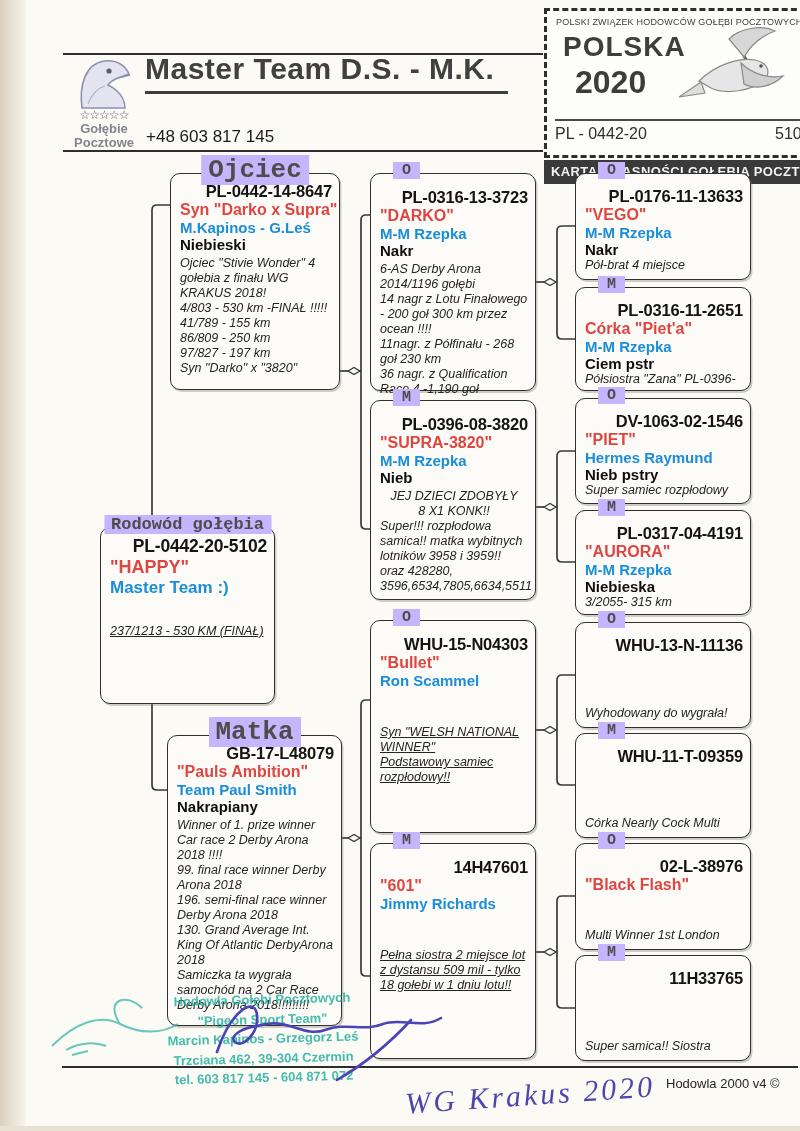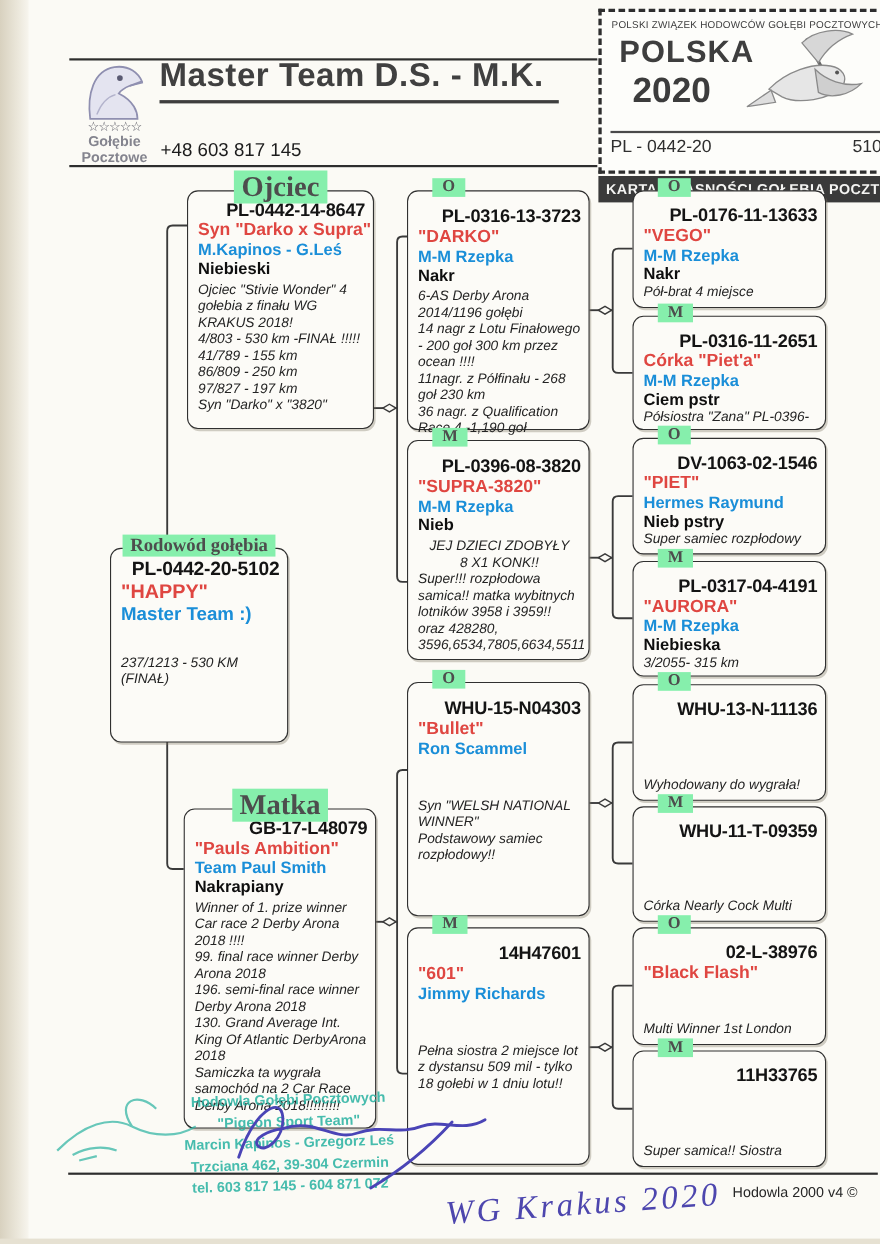--- a/index.html
+++ b/index.html
@@ -32,31 +32,31 @@
   .stamp-bird{position:absolute;right:4px;top:14px;}
   .card-bar{position:absolute;left:544px;top:160px;width:262px;height:24px;background:#3a3a3a;color:#f4f4f2;
         font-size:13px;font-weight:bold;line-height:24px;padding-left:7px;letter-spacing:.4px;
         white-space:nowrap;z-index:2;box-sizing:border-box;}
 
   
   .connectors{position:absolute;left:0;top:0;z-index:1;}
   .pbox{position:absolute;background:#fcfbf7;border:1.7px solid #303030;border-radius:10px;
         padding:8px 7px 6px 9px;box-sizing:border-box;z-index:2;
         box-shadow:1.5px 2px 0 rgba(125,118,100,.35);}
-  .tag{position:absolute;font-family:Liberation Serif, serif;font-weight:bold;color:#4d4d4d;
-        background:#86efac;padding:0 7px;white-space:nowrap;}
+  .tag{position:absolute;font-family:Liberation Mono, monospace;font-weight:bold;color:#4d4d4d;
+        background:#c4b5fd;padding:0 7px;white-space:nowrap;}
   .tag-lg{font-size:26px;top:-19px;left:50%;transform:translateX(-50%);}
   .tag-md{font-size:17px;top:-13px;left:50%;transform:translateX(-50%);}
   .tag-sm{font-size:15px;top:-12px;left:22px;padding:0 9px;}
   .ring{font-size:16.5px;font-weight:bold;color:#141414;letter-spacing:-.2px;white-space:nowrap;text-align:right;}
   .pname{font-size:16px;font-weight:bold;color:#df4641;white-space:nowrap;}
   .owner{font-size:15px;font-weight:bold;color:#1a8ed8;white-space:nowrap;}
   .clr{font-size:15px;font-weight:bold;color:#0e0e0e;}
   .notes{font-style:italic;font-size:12.5px;color:#242424;line-height:1.2;margin-top:3px;}
-  .notes.gap{margin-top:36px;}
+  .notes.gap{margin-top:36px;text-decoration:underline;}
   .notes .center{text-align:center;}
   .flexbox{display:flex;flex-direction:column;}
   .note-bottom{margin-top:auto;}
   .note-line{font-style:italic;font-size:12.5px;color:#242424;line-height:1.2;}
 
   
   .software{position:absolute;left:666px;top:1076px;font-size:13px;color:#262626;z-index:2;}
   .handwriting{position:absolute;left:405px;top:1078px;font-family:"Liberation Serif",serif;
         font-style:italic;font-size:30px;color:#4d46ae;letter-spacing:3px;transform:rotate(-4deg);z-index:4;}
   .watermark{position:absolute;left:138px;top:990px;width:250px;text-align:center;
@@ -143,21 +143,21 @@
     <div class="notes">
       <div>Ojciec "Stivie Wonder" 4 gołebia z finału WG KRAKUS 2018!</div>
       <div>4/803 - 530 km -FINAŁ !!!!!</div>
       <div>41/789 - 155 km</div>
       <div>86/809 - 250 km</div>
       <div>97/827 - 197 km</div>
       <div>Syn "Darko" x "3820"</div>
     </div>
   </div>
 
-  <div class="pbox" style="left:100px;top:498px;width:162px;height:177px">
+  <div class="pbox" style="left:100px;top:527px;width:175px;height:177px">
     <div class="tag tag-md">Rodowód gołębia</div>
     <div class="ring" style="font-size:17.5px">PL-0442-20-5102</div>
     <div class="pname" style="font-size:18px">"HAPPY"</div>
     <div class="owner" style="font-size:17px">Master Team :)</div>
     <div class="notes gap" style="margin-top:26px">
       <div>237/1213 - 530 KM (FINAŁ)</div>
     </div>
   </div>
 
   <div class="pbox" style="left:167px;top:735px;width:175px;height:291px">

